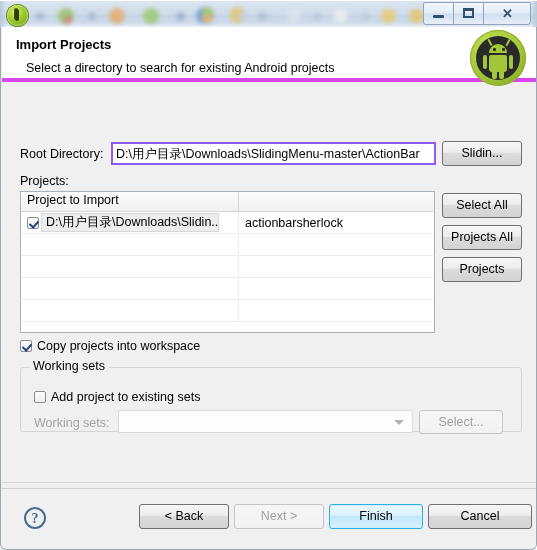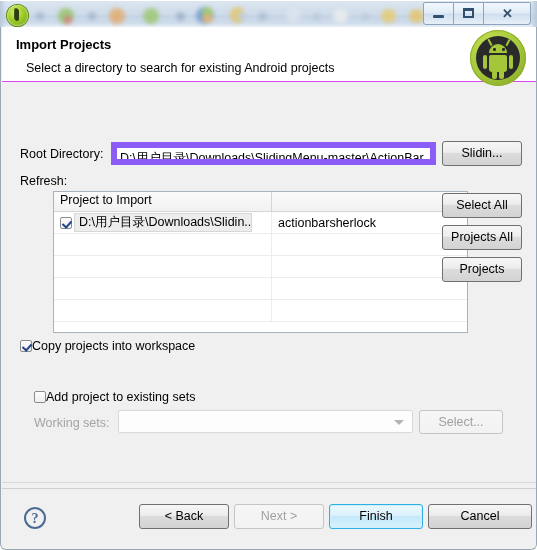--- a/index.html
+++ b/index.html
@@ -132,21 +132,21 @@
     overflow: hidden;
   }
 
   
   .dlg-header {
     position: absolute;
     left: 1px; top: 0;
     width: 534px;
     height: 55px;
     background: #ffffff;
-    border-bottom: 1px solid #d946ef;
+    border-bottom: 4px solid #d946ef;
     box-sizing: border-box;
   }
   .dlg-title {
     position: absolute;
     left: 14px; top: 10px;
     font-size: 13px;
     font-weight: bold;
     color: #000000;
   }
   .dlg-subtitle {
@@ -220,21 +220,21 @@
     font-size: 12.5px;
     color: #000000;
     white-space: nowrap;
   }
   .lbl.disabled { color: #a3a3a3; }
 
   .textfield {
     position: absolute;
     box-sizing: border-box;
     background: #ffffff;
-    border: 6px solid #8b5cf6;
+    border: 2px solid #8b5cf6;
     font-size: 12.5px;
     color: #000000;
     padding: 2px 3px;
     line-height: 17px;
     overflow: hidden;
     white-space: nowrap;
     font-family: "Liberation Sans", sans-serif;
   }
 
   .btn {
@@ -335,20 +335,21 @@
     left: 3px; top: 1px;
     width: 4px; height: 7px;
     border: solid #21458a;
     border-width: 0 2px 2px 0;
     transform: rotate(42deg);
   }
   .cb-row {
     position: absolute;
     display: flex;
     align-items: center;
+    gap: 5px;
     font-size: 12.5px;
     color: #000;
   }
 
   
   .groupbox {
     position: absolute;
     box-sizing: border-box;
     border: 1px solid #d5d5d5;
     border-radius: 3px;
@@ -483,23 +484,23 @@
     </div>
 
     <div class="content">
 
       <div class="lbl" style="left:19px; top:57px;">Root Directory:</div>
 
       <div class="textfield" style="left:110px; top:52px; width:325px; height:23px;" title="D:\用户目录\Downloads\SlidingMenu-master\ActionBar">D:\用户目录\Downloads\SlidingMenu-master\ActionBar</div>
 
       <div class="btn" style="left:441px; top:51px; width:80px; height:25px;">Slidin...</div>
 
-      <div class="lbl" style="left:19px; top:84px;">Refresh:</div>
-
-      <div class="table-wrap" style="left:19px; top:101px; width:415px; height:142px;margin-left:33px;">
+      <div class="lbl" style="left:19px; top:84px;">Projects:</div>
+
+      <div class="table-wrap" style="left:19px; top:101px; width:415px; height:142px;">
         <div class="tbl-head">
           <div class="col1">Project to Import</div>
         </div>
 
         <div class="tbl-row">
           <div class="cell1">
             <span class="cb checked" style="margin-left:6px;"></span>
             <span class="cell-sel">D:\用户目录\Downloads\Slidin...</span>
           </div>
           <div class="cell2">actionbarsherlock</div>
@@ -525,20 +526,23 @@
 
       <div class="btn" style="left:441px; top:103px; width:80px; height:25px;">Select All</div>
       <div class="btn" style="left:441px; top:135px; width:80px; height:25px;">Projects All</div>
       <div class="btn" style="left:441px; top:167px; width:80px; height:25px;">Projects</div>
 
       <div class="cb-row" style="left:19px; top:249px;">
         <span class="cb checked"></span>
         <span>Copy projects into workspace</span>
       </div>
 
+      <div class="groupbox" style="left:19px; top:277px; width:502px; height:65px;">
+        <span class="gb-title">Working sets</span>
+      </div>
 
       <div class="cb-row" style="left:33px; top:300px;">
         <span class="cb"></span>
         <span>Add project to existing sets</span>
       </div>
 
       <div class="lbl disabled" style="left:33px; top:326px;">Working sets:</div>
 
       <div class="combo" style="left:117px; top:320px; width:295px; height:23px;">
         <span class="arrow"></span>

